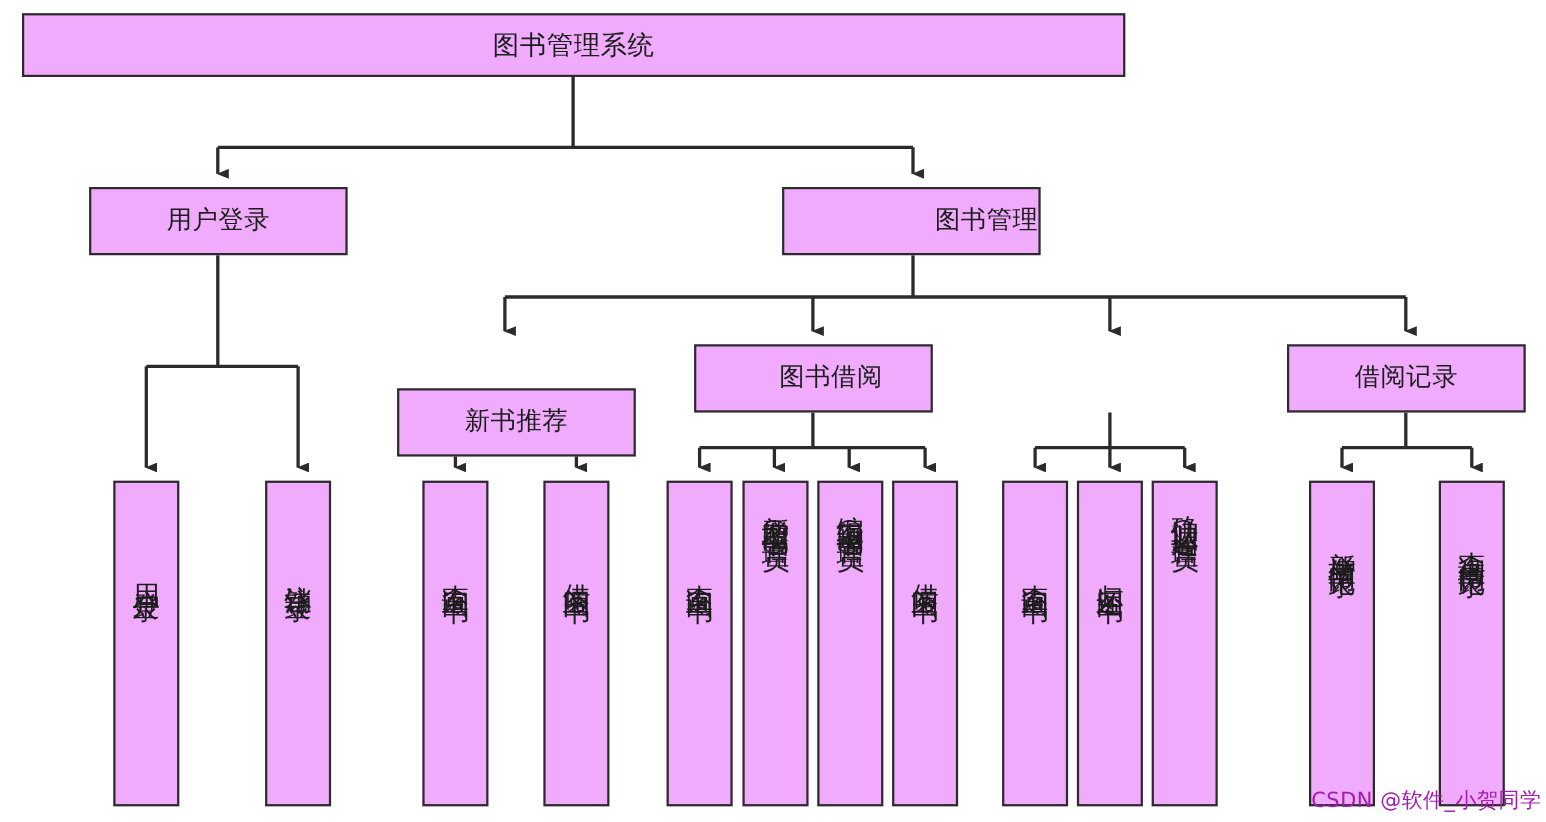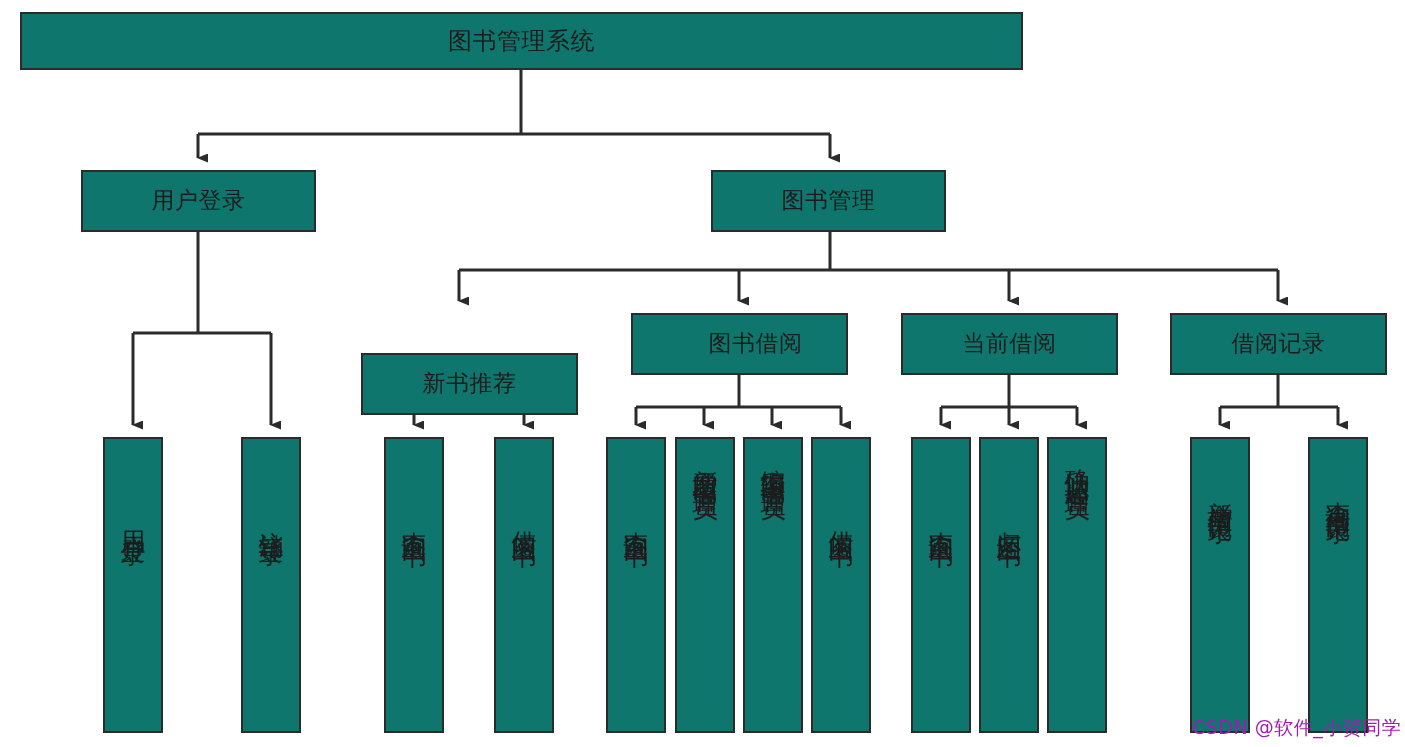--- a/index.html
+++ b/index.html
@@ -21,21 +21,21 @@
   #diagram-svg {
     position: absolute;
     left: 0;
     top: 0;
     width: 1405px;
     height: 747px;
   }
   .node {
     position: absolute;
     box-sizing: border-box;
-    background: #0f766e;
+    background: #f0abfc;
     border: 2px solid #2b2b2b;
     display: flex;
     align-items: center;
     justify-content: center;
     overflow: hidden;
   }
   .node-label {
     color: #1c1c1c;
     letter-spacing: 0.5px;
     text-align: center;
@@ -127,32 +127,29 @@
     </g>
   </svg>
 
   <div class="node root horiz" style="left:20px; top:12px; width:1003px; height:58px;">
     <span class="node-label">图书管理系统</span>
   </div>
 
   <div class="node horiz" style="left:81px; top:170px; width:235px; height:62px;">
     <span class="node-label">用户登录</span>
   </div>
-  <div class="node horiz" style="left:711px; top:170px; width:235px; height:62px;">
+  <div class="node horiz" style="left:711px; top:170px; width:235px; height:62px;justify-content:flex-end;">
     <span class="node-label">图书管理</span>
   </div>
 
   <div class="node horiz" style="left:361px; top:313px; width:217px; height:62px;margin-top:40px;">
     <span class="node-label">新书推荐</span>
   </div>
   <div class="node horiz" style="left:631px; top:313px; width:217px; height:62px;padding-left:32px;">
     <span class="node-label">图书借阅</span>
-  </div>
-  <div class="node horiz" style="left:901px; top:313px; width:217px; height:62px;">
-    <span class="node-label">当前借阅</span>
   </div>
   <div class="node horiz" style="left:1170px; top:313px; width:217px; height:62px;">
     <span class="node-label">借阅记录</span>
   </div>
 
   <div class="node vert" style="left:103px; top:437px; width:60px; height:296px; padding-top:72px;">
     <span class="node-label">用户登录</span>
   </div>
   <div class="node vert" style="left:241px; top:437px; width:60px; height:296px; padding-top:72px;">
     <span class="node-label">注销登录</span>

